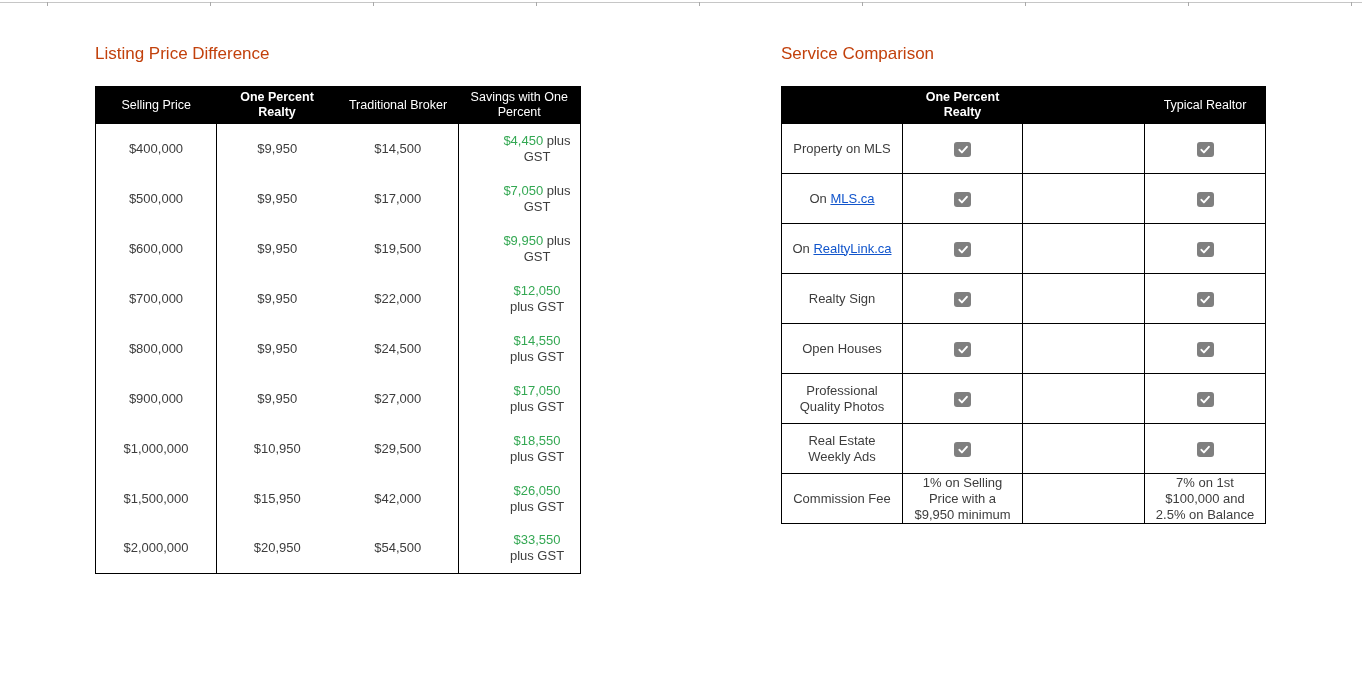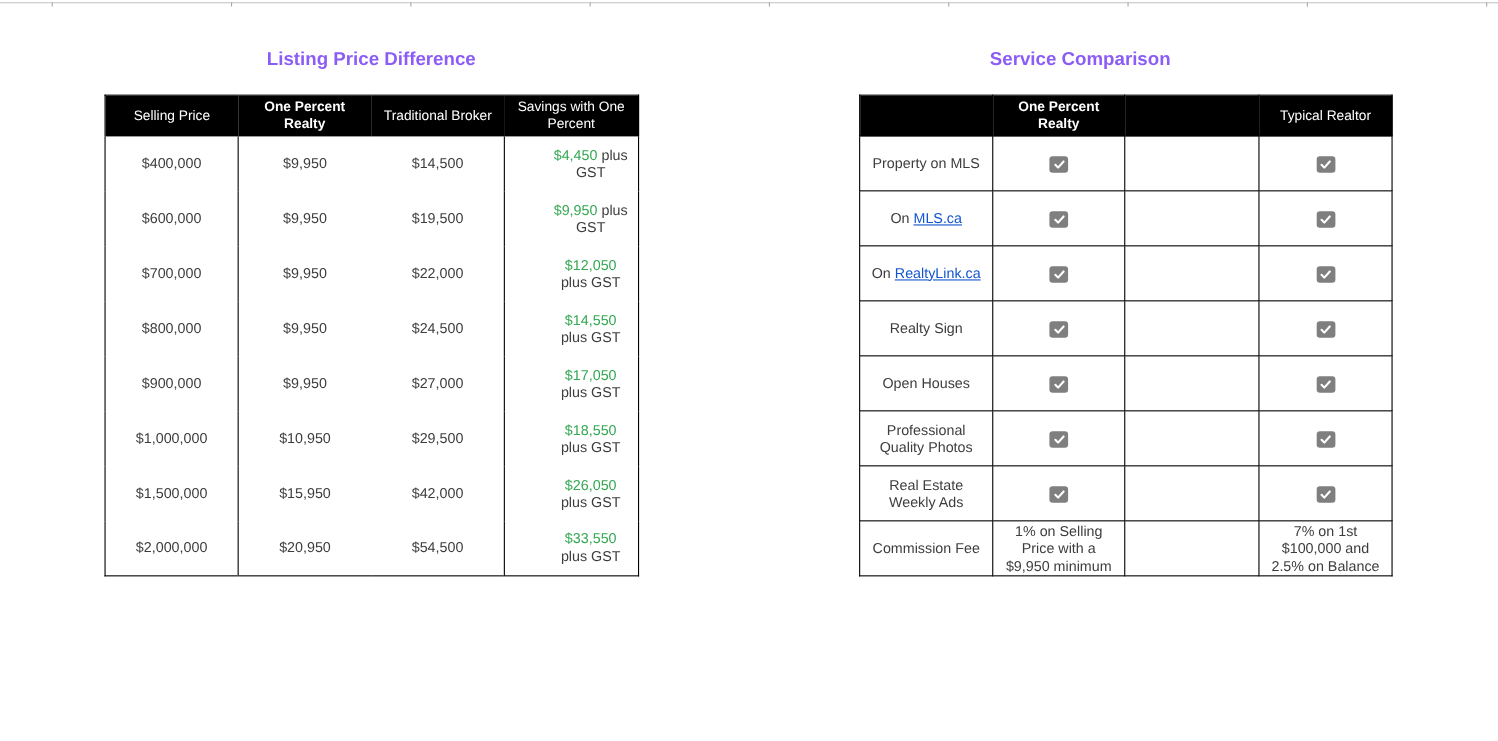--- a/index.html
+++ b/index.html
@@ -10,25 +10,25 @@
   html,body{background:#ffffff;}
   body{
     width:1362px; height:674px; position:relative; overflow:hidden;
     font-family:"Liberation Sans","DejaVu Sans",sans-serif;
   }
   
   .ruler{position:absolute; left:0; top:2px; width:1362px; height:1px; background:#c6c6c6;}
   .ruler .tick{position:absolute; top:0; width:1px; height:4px; background:#a9a9a9;}
 
   .section-title{
-    position:absolute; top:44px; text-align:center;
-    font-size:17px; font-weight:bold; color:#8b5cf6;
+    position:absolute; top:44px; text-align:left;
+    font-size:17px; font-weight:normal; color:#c2410c;
   }
   .title-left{left:95px; width:485px;}
-  .title-right{left:740px; width:484px;}
+  .title-right{left:781px; width:484px;}
 
   table{border-collapse:collapse; table-layout:fixed; position:absolute; top:86px;}
   .price-table{left:95px; width:485px; border:1px solid var(--tborder);}
   .service-table{left:781px; width:484px;}
 
   th{
     background:var(--hbg); color:var(--htext); font-weight:normal;
     font-size:12.5px; line-height:15px; height:37px; padding:0 7px;
     text-align:center; vertical-align:middle;
   }
@@ -85,20 +85,26 @@
     </tr>
   </thead>
   <tbody>
       <tr>
         <td>$400,000</td>
         <td>$9,950</td>
         <td>$14,500</td>
         <td><span class="savings-amount">$4,450</span><span> plus GST</span></td>
       </tr>
       <tr>
+        <td>$500,000</td>
+        <td>$9,950</td>
+        <td>$17,000</td>
+        <td><span class="savings-amount">$7,050</span><span> plus GST</span></td>
+      </tr>
+      <tr>
         <td>$600,000</td>
         <td>$9,950</td>
         <td>$19,500</td>
         <td><span class="savings-amount">$9,950</span><span> plus GST</span></td>
       </tr>
       <tr>
         <td>$700,000</td>
         <td>$9,950</td>
         <td>$22,000</td>
         <td><span class="savings-amount">$12,050</span><span> plus GST</span></td>

